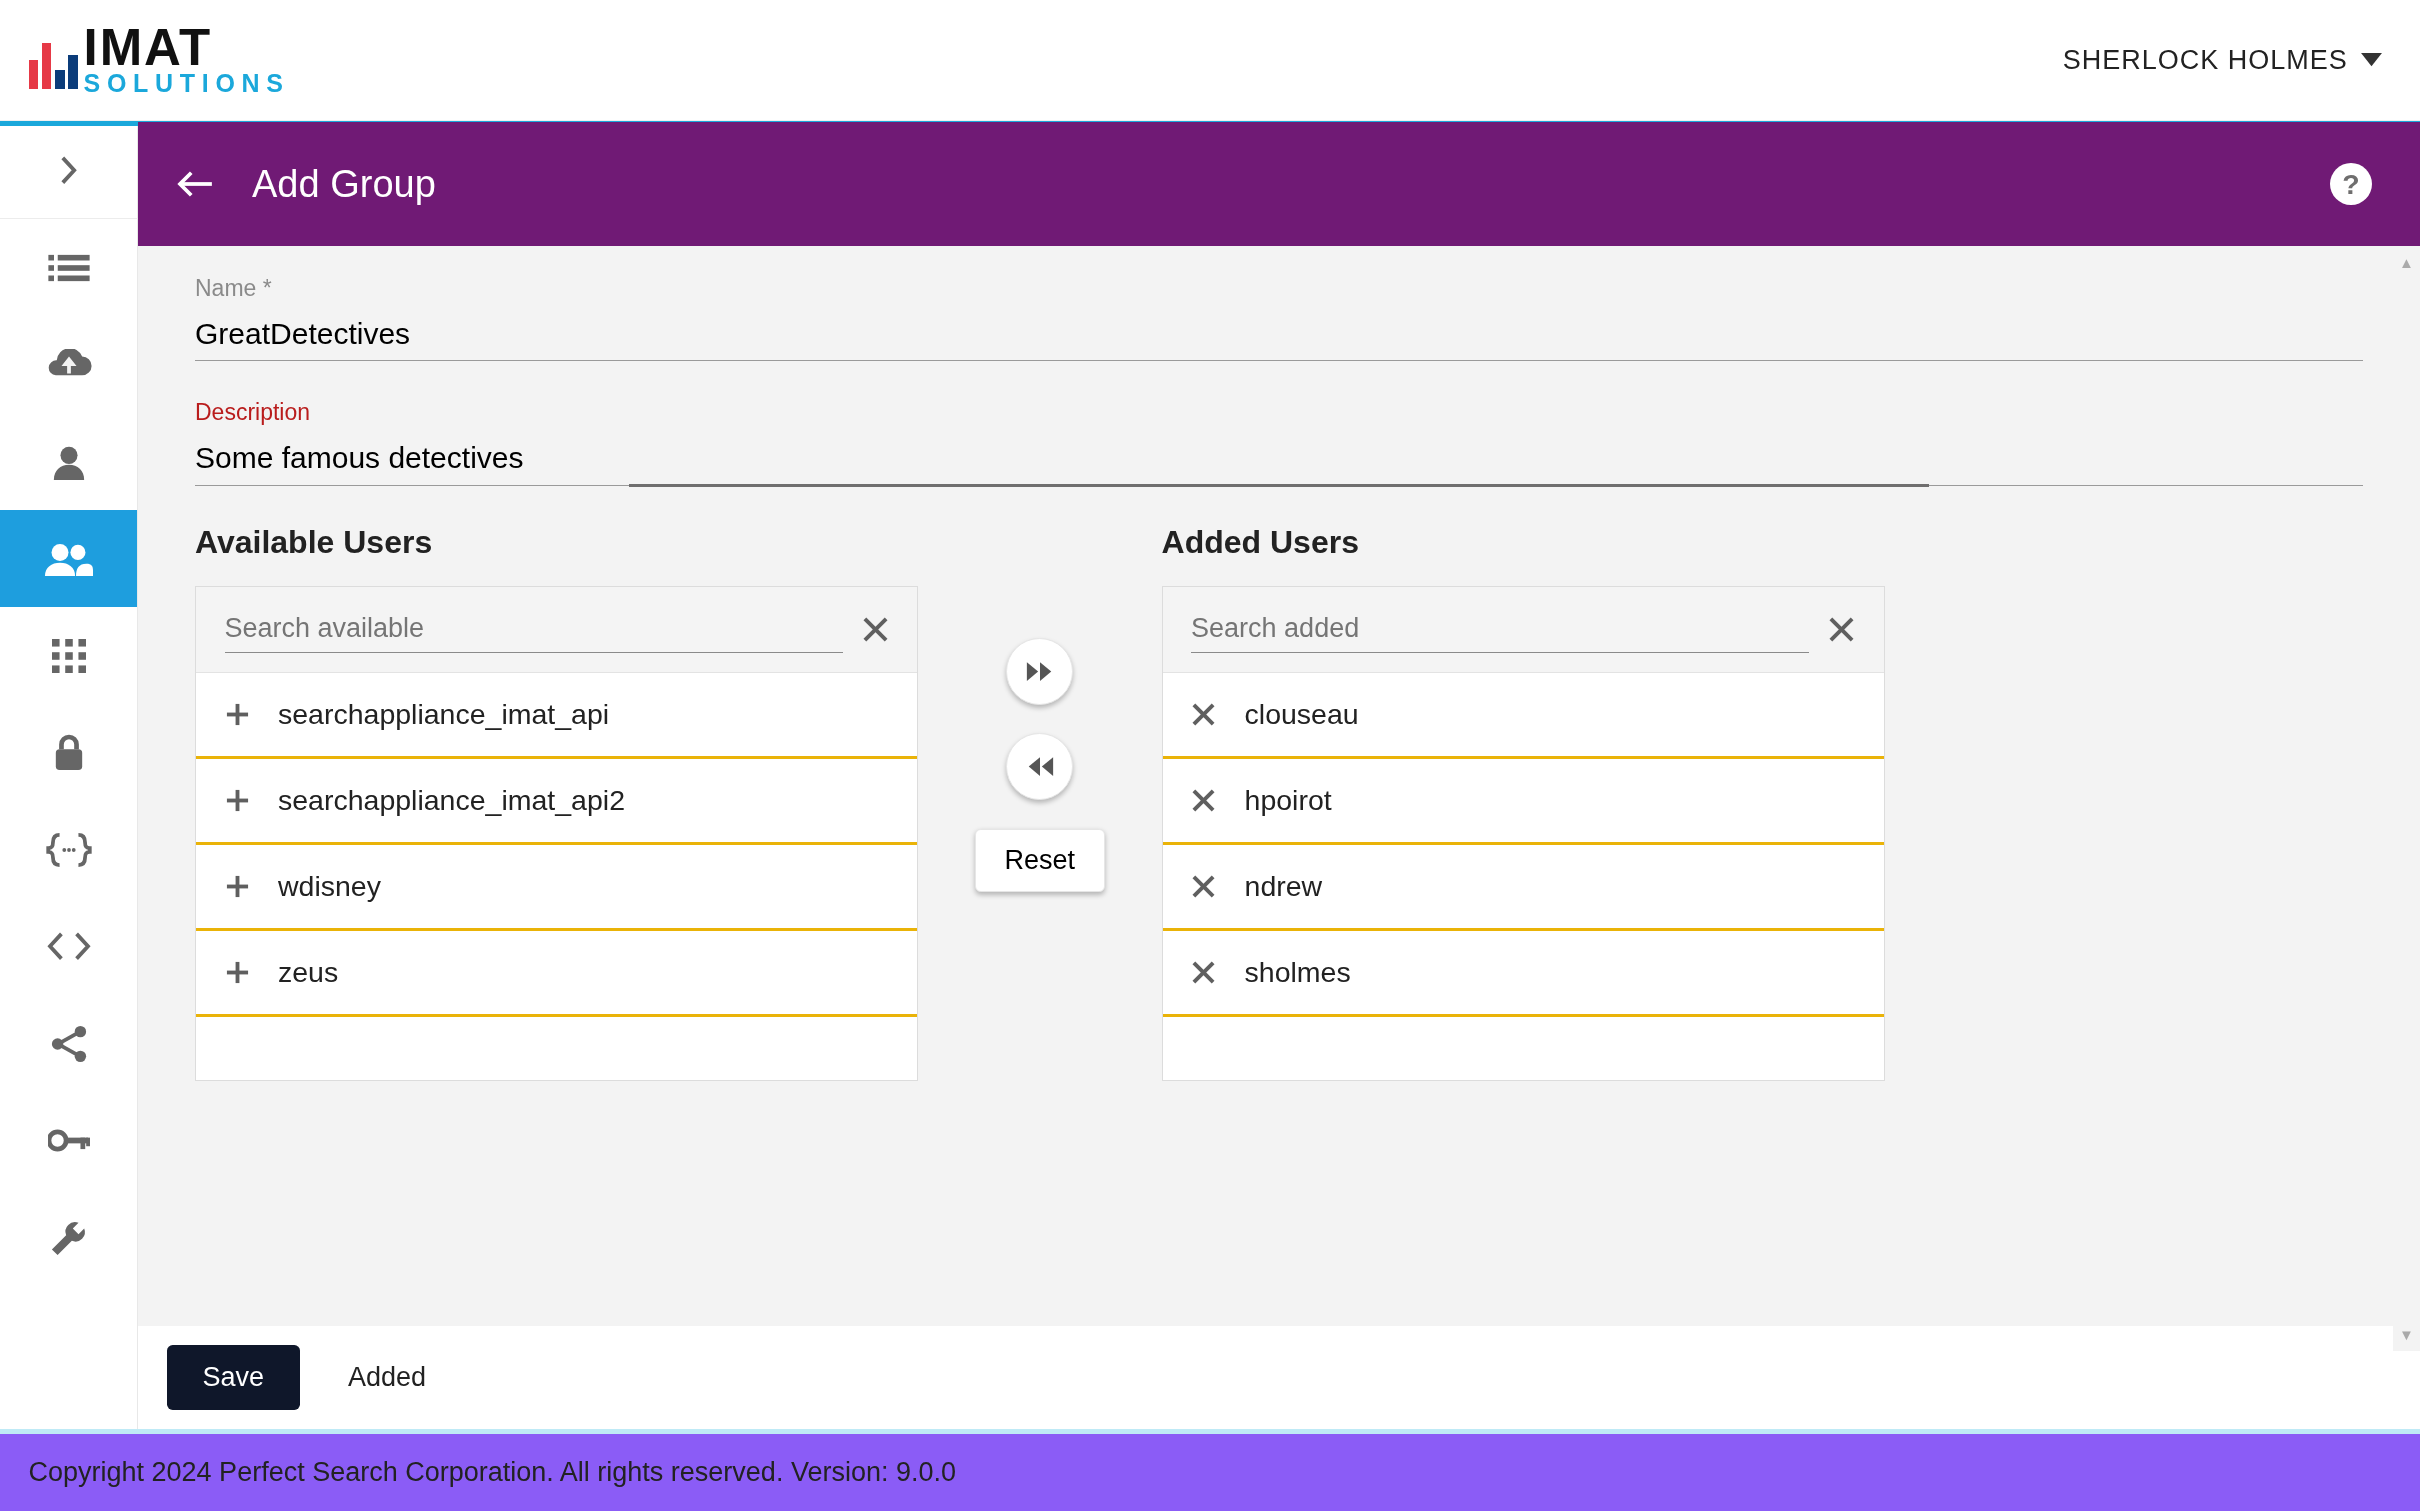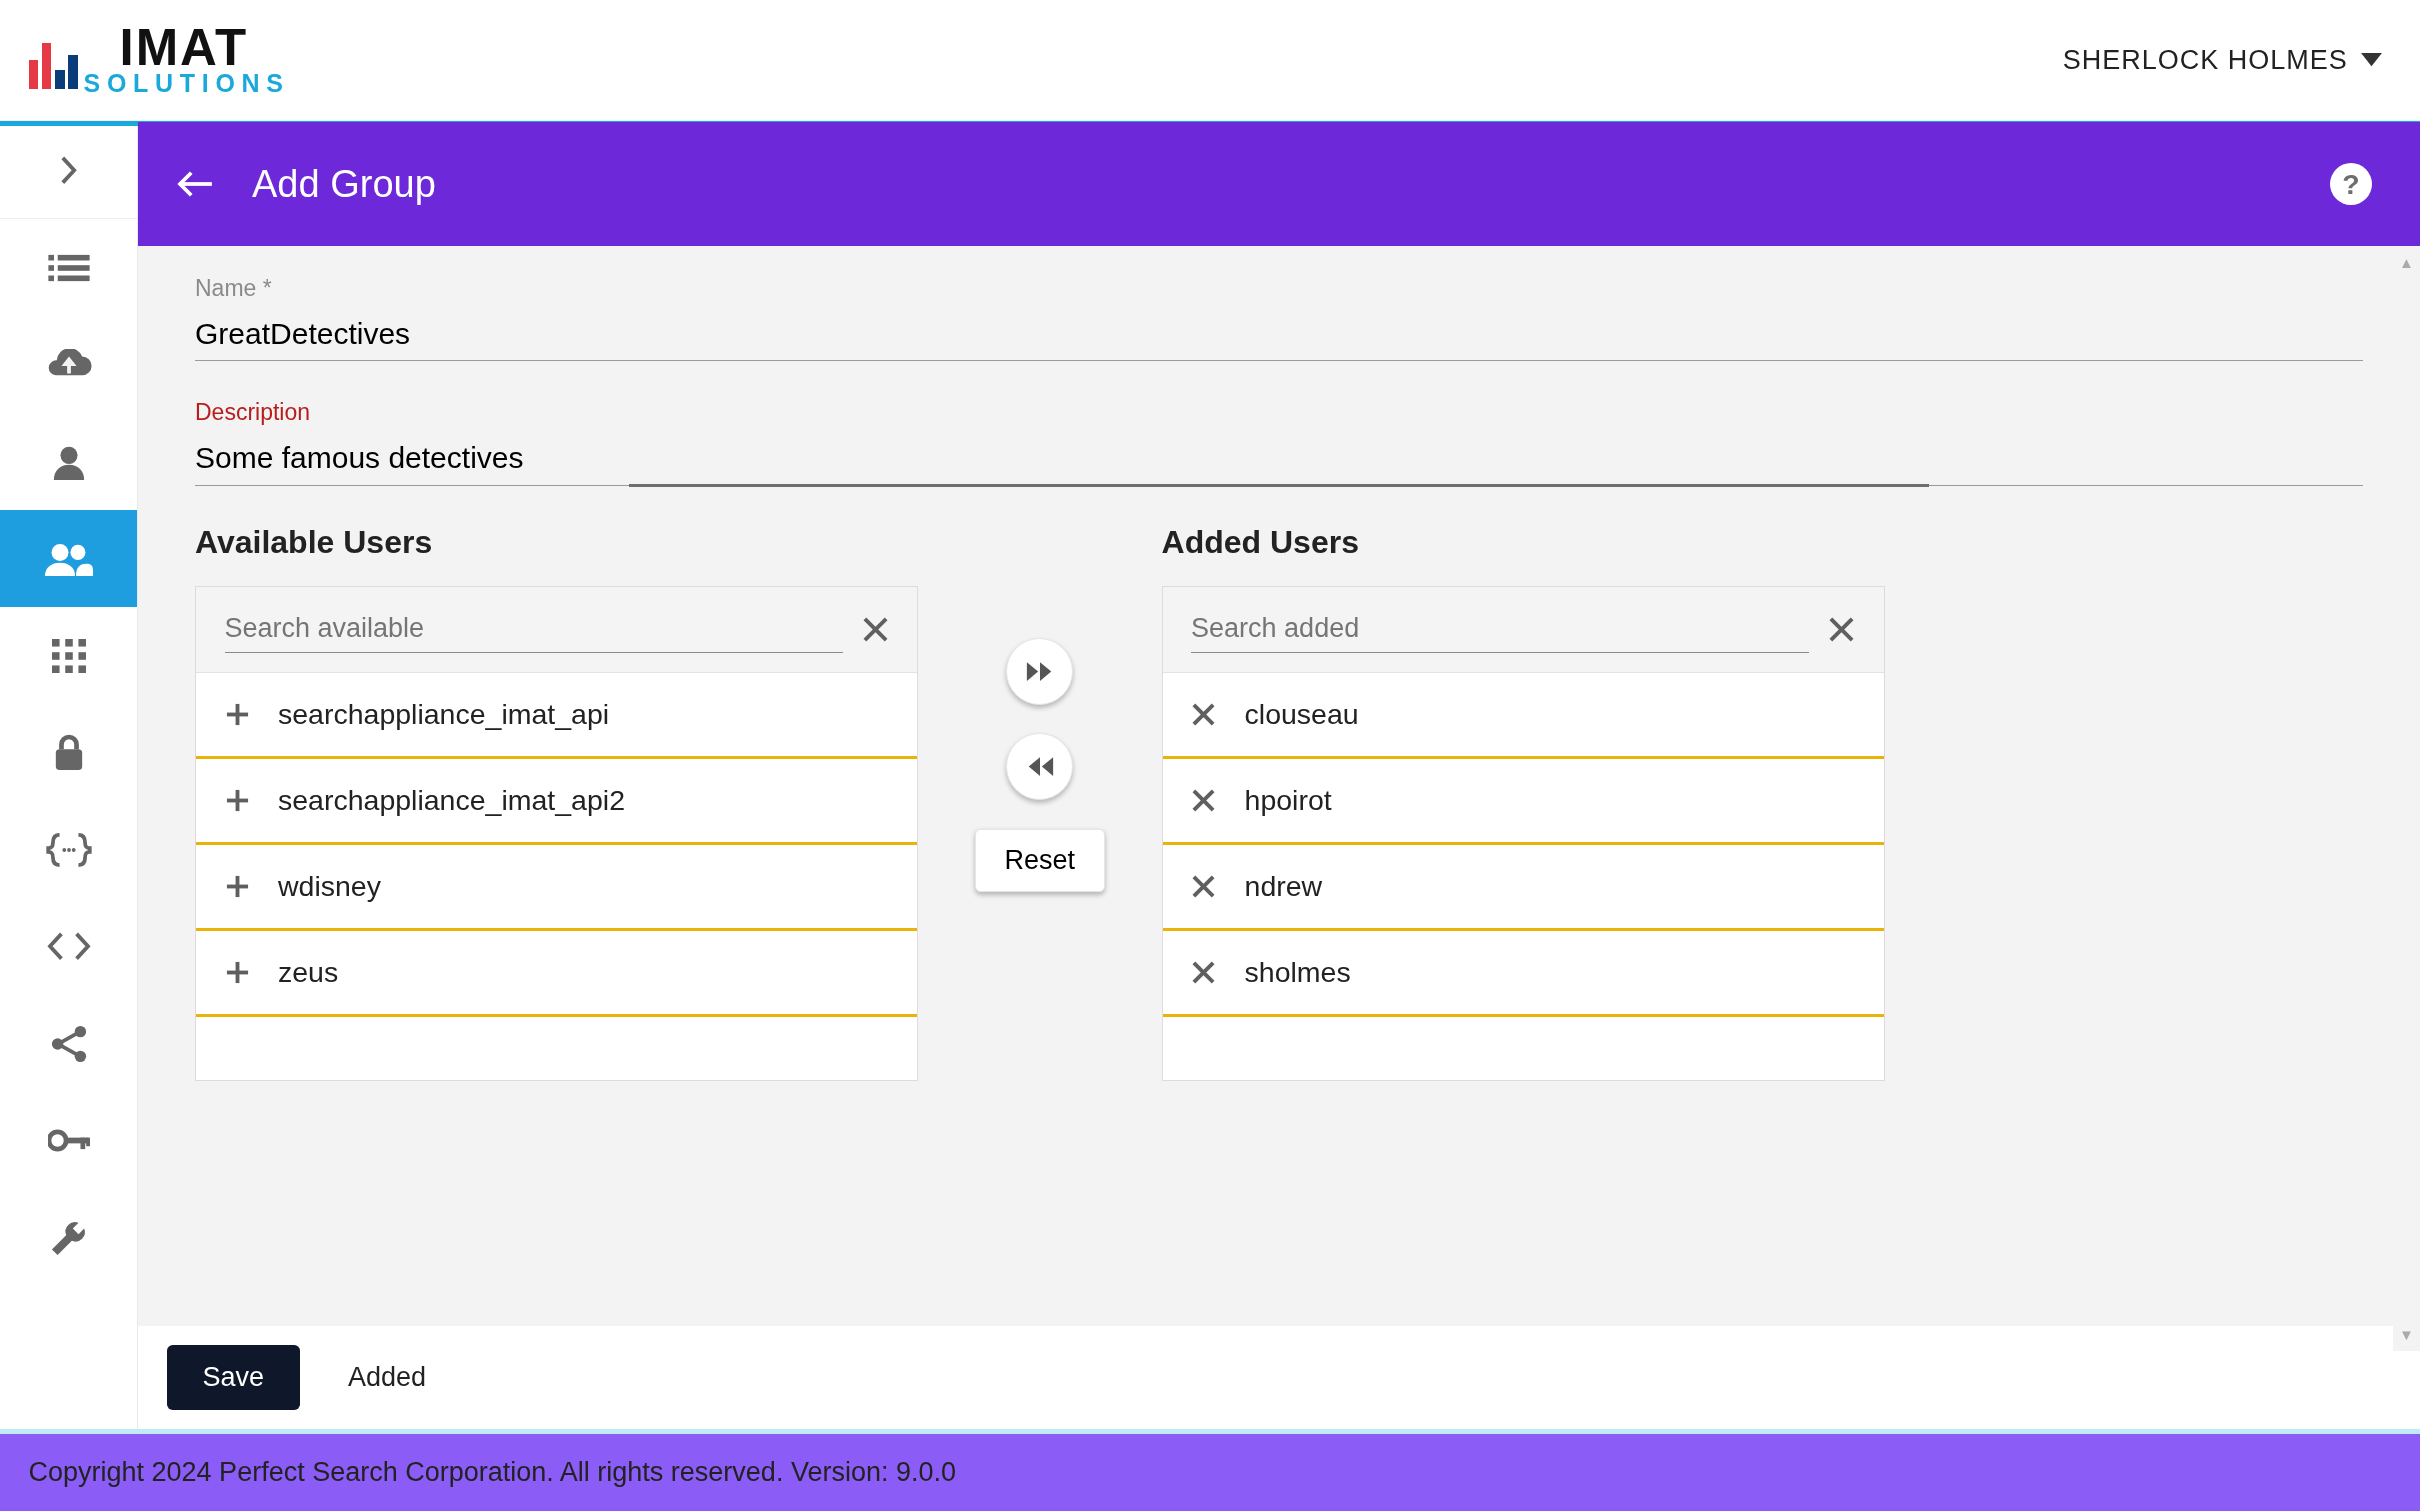--- a/index.html
+++ b/index.html
@@ -43,21 +43,21 @@
   }
   .bar { width: 9.5px; margin-right: 3.8px; }
   .bar.red1 { background:#e63946; height:28.5px; }
   .bar.red2 { background:#e63946; height:46px; }
   .bar.blue1 { background:#0b3c7a; height:19px; }
   .bar.blue2 { background:#0b3c7a; height:34px; margin-right:0; }
   .logo-text {
     line-height: 0.95;
     margin-left: 5.7px;
   }
-  .logo-text .row1 { font-weight: 900; font-size: 51px; color: #111; letter-spacing: 1.9px; margin-left: 36px; }
+  .logo-text .row1 { font-weight: 900; font-size: 51px; color: #111; letter-spacing: 1.9px; }
   .logo-text .row2 { font-weight: 700; font-size: 25px; color: #1ba8db; letter-spacing: 6.7px; }
   .user-menu {
     display: flex;
     align-items: center;
     gap: 13.3px;
     font-size: 27px;
     letter-spacing: 1px;
     cursor: pointer;
   }
 
@@ -100,21 +100,21 @@
   .main {
     flex: 1;
     display: flex;
     flex-direction: column;
     background: #f3f3f3;
     min-width: 0;
     position: relative;
   }
   .page-header {
     height: 124px;
-    background: #6d28d9;
+    background: #701a75;
     color: #fff;
     display: flex;
     align-items: center;
     padding: 0 48px 0 38px;
     gap: 38px;
   }
   .page-header .back {
     cursor: pointer;
     display: inline-flex;
   }

